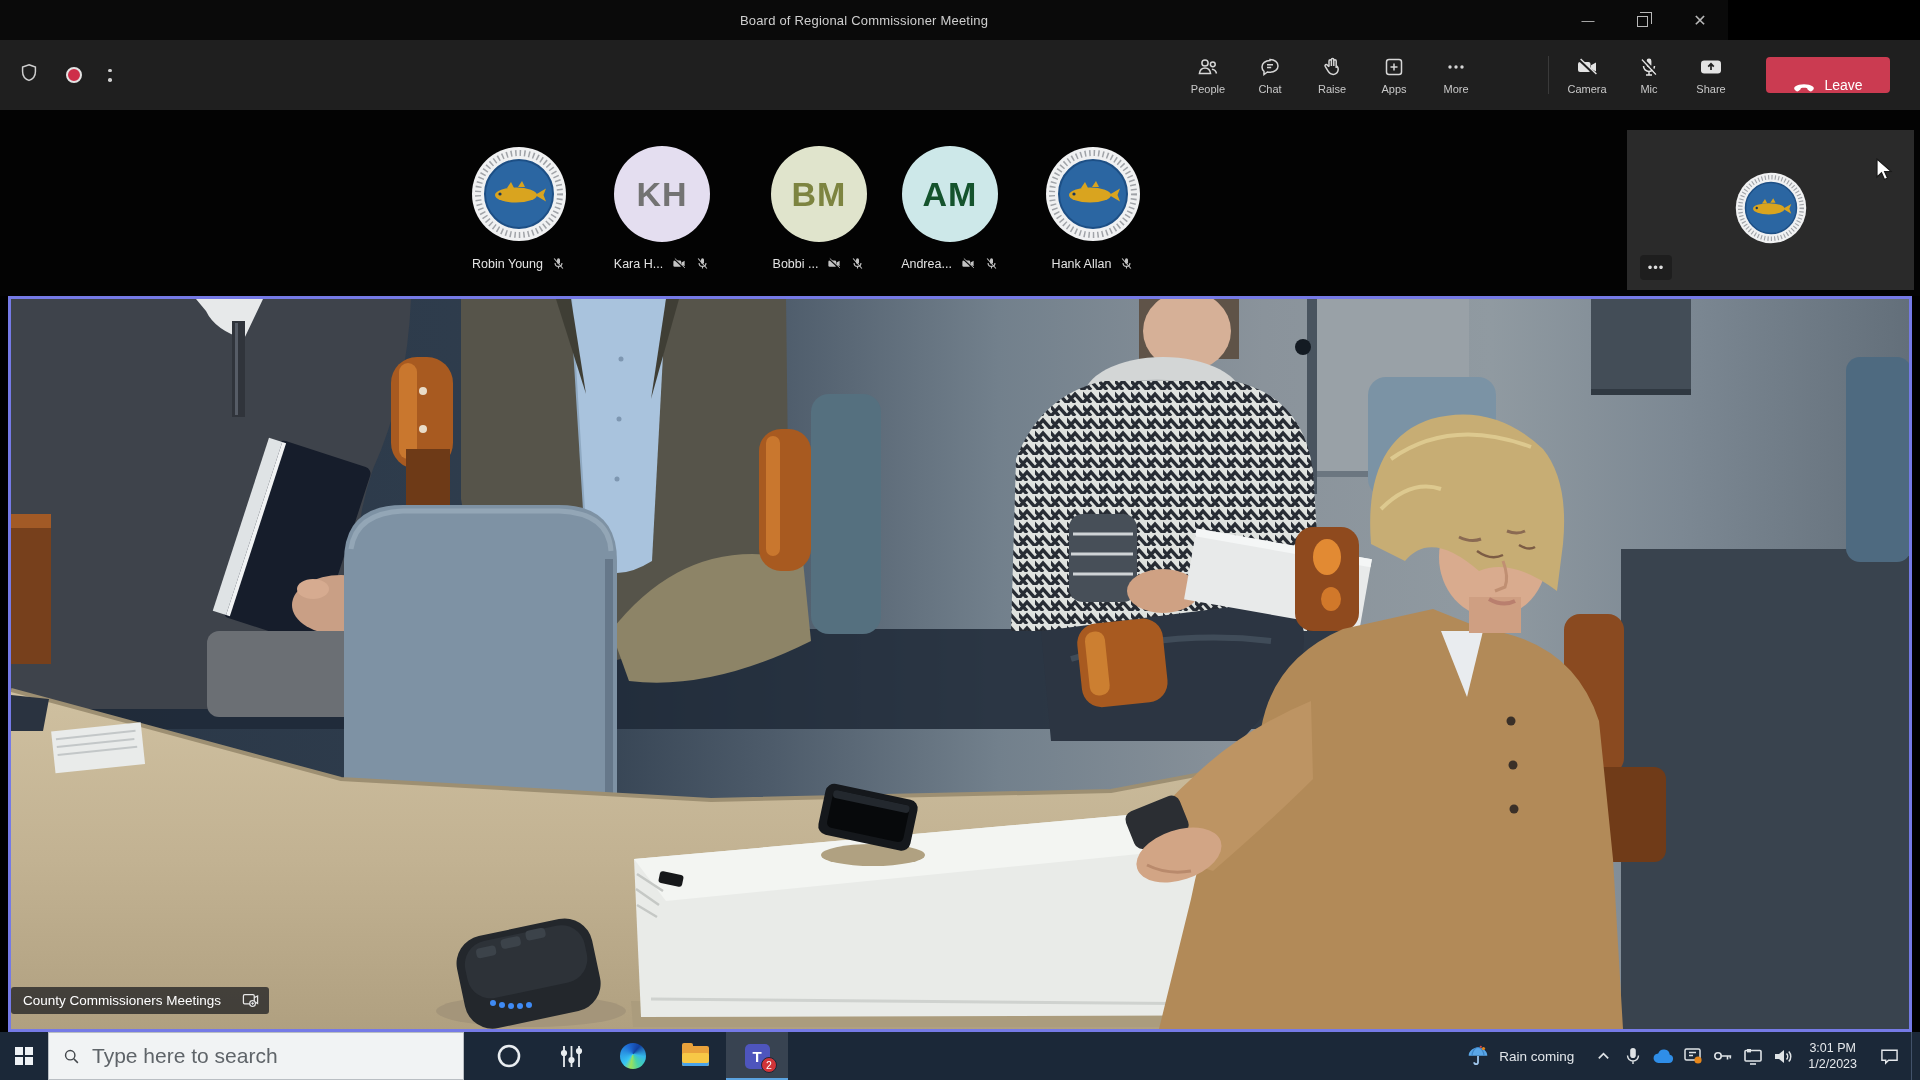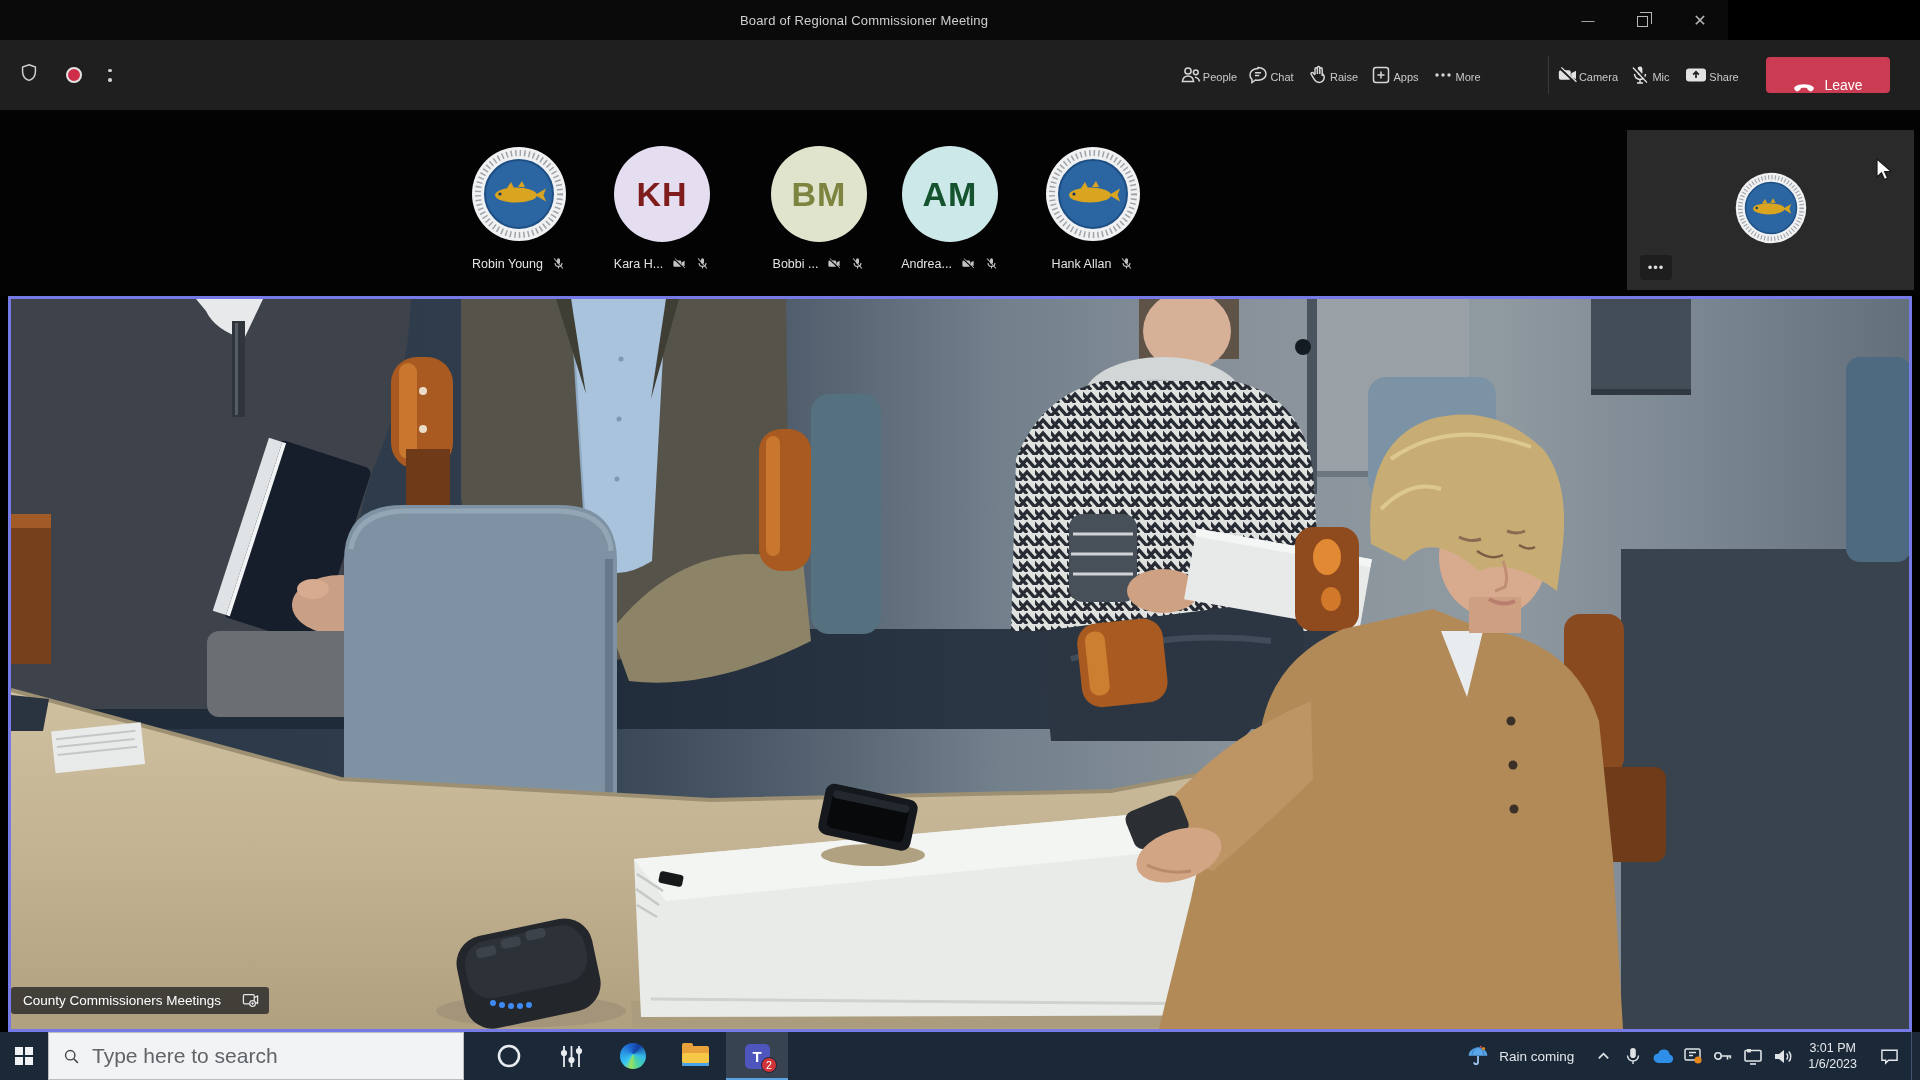--- a/index.html
+++ b/index.html
@@ -12,21 +12,21 @@
               display:flex; align-items:center; justify-content:center; }
   #titlebar .title { color:#cfcfcf; font-size:13px; letter-spacing:.2px; }
   .win-controls { position:absolute; right:0; top:0; height:40px; display:flex; }
   .win-btn { width:56px; height:40px; display:flex; align-items:center; justify-content:center; color:#b8b8b8; font-size:13px; }
   .restore-glyph { width:11px; height:11px; border:1.4px solid #b8b8b8; position:relative; background:#0a0a0a; margin-top:3px; margin-right:3px;}
   .restore-glyph:before { content:""; position:absolute; left:2px; top:-5px; width:11px; height:11px; border:1.4px solid #b8b8b8; border-bottom:none; border-left:none;}
 
   
   #toolbar { position:absolute; left:0; top:40px; width:1920px; height:70px; background:#1f1f1f; }
   .tb-left { position:absolute; left:0; top:0; height:70px; display:flex; align-items:center; gap:26px; padding-left:18px; }
-  .tb-btn { display:flex; flex-direction:row; align-items:center; justify-content:center; width:62px; height:62px; color:#d6d6d6; }
+  .tb-btn { display:flex; flex-direction:column; align-items:center; justify-content:center; width:62px; height:62px; color:#d6d6d6; }
   .tb-btn .lbl { font-size:11px; margin-top:4px; color:#c9c9c9; }
   .tb-group { position:absolute; top:4px; display:flex; }
   .tb-sep { position:absolute; left:1548px; top:16px; width:1px; height:38px; background:#3a3a3a; }
   #leave-btn { position:absolute; left:1766px; top:17px; width:124px; height:36px; background:#cb3b51; border:none; border-radius:4px;
                color:#fff; font-size:14px; display:flex; align-items:flex-end; justify-content:center; gap:9px; font-family:inherit; }
   .rec-dot { width:16px; height:16px; border-radius:50%; background:#ce2e49; border:2px solid #e3e3e3; box-shadow:0 0 0 2px #1f1f1f; }
   .colon-dots { display:flex; flex-direction:column; gap:6px; }
   .colon-dots i { width:3.5px; height:3.5px; border-radius:50%; background:#cfcfcf; }
 
   
@@ -209,21 +209,21 @@
         <span>Robin Young</span>
         <svg width="15" height="15" viewBox="0 0 24 24" fill="none" stroke="#d4d4d4" stroke-width="1.8">
           <rect x="9.6" y="3.5" width="4.8" height="9" rx="2.4" fill="#d4d4d4" stroke="none"></rect>
           <path d="M6.5 11a5.5 5.5 0 0 0 11 0M12 16.5V20"></path>
             <line x1="5" y1="4" x2="19" y2="20"></line>
         </svg>
       </span>
     </div>
 
     <div class="tile" style="left:596px;">
-      <span class="avatar" style="background:#e4def0;color:#7f1d1d;">KH</span>
+      <span class="avatar" style="background:#e4def0;color:#737373;">KH</span>
       <span class="meta">
         <span>Kara H...</span>
         <svg width="16" height="15" viewBox="0 0 24 24">
           <rect x="3" y="7" width="12.5" height="10" rx="2" fill="#d4d4d4"></rect>
             <polygon points="16,10.2 21,7.6 21,16.4 16,13.8" fill="#d4d4d4"></polygon>
           <line x1="4" y1="4.5" x2="20" y2="19.5" stroke="#050505" stroke-width="2.4"></line>
             <line x1="5.4" y1="4" x2="21.4" y2="19" stroke="#d4d4d4" stroke-width="1.4"></line>
         </svg>
         <svg width="15" height="15" viewBox="0 0 24 24" fill="none" stroke="#d4d4d4" stroke-width="1.8">
           <rect x="9.6" y="3.5" width="4.8" height="9" rx="2.4" fill="#d4d4d4" stroke="none"></rect>
@@ -612,21 +612,21 @@
       </button>
       <button class="tray-ico">
         <svg width="20" height="17" viewBox="0 0 20 17">
           <polygon points="2,6 6,6 11,2 11,15 6,11 2,11" fill="#dfe3e6"></polygon>
           <path d="M13.5 5.5a4.4 4.4 0 0 1 0 6M15.8 3.4a7.6 7.6 0 0 1 0 10.2" stroke="#dfe3e6" stroke-width="1.5" fill="none"></path>
         </svg>
       </button>
 
       <button id="clock" style="background:none;border:none;font-family:inherit;">
         <div>3:01 PM</div>
-        <div>1/6/2023</div>
+        <div>1/2/2023</div>
       </button>
 
       <button class="tray-ico" style="width:44px;">
         <svg width="21" height="18" viewBox="0 0 22 19" fill="none" stroke="#e6e9ec" stroke-width="1.5">
           <path d="M3 3.5h16v10.5h-9l-3 3v-3H3z"></path>
         </svg>
       </button>
 
       <button id="show-desktop"></button>
     </div>

